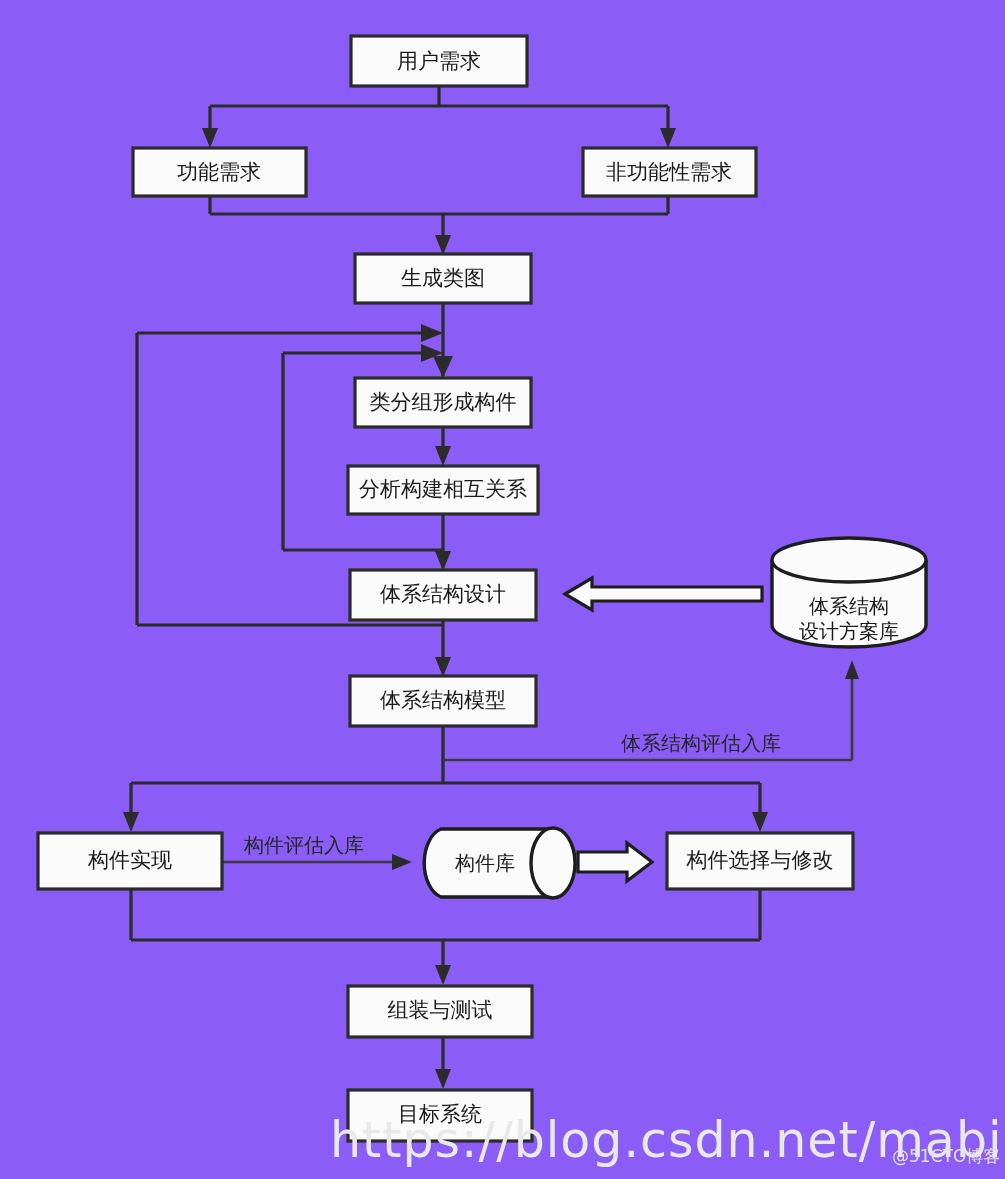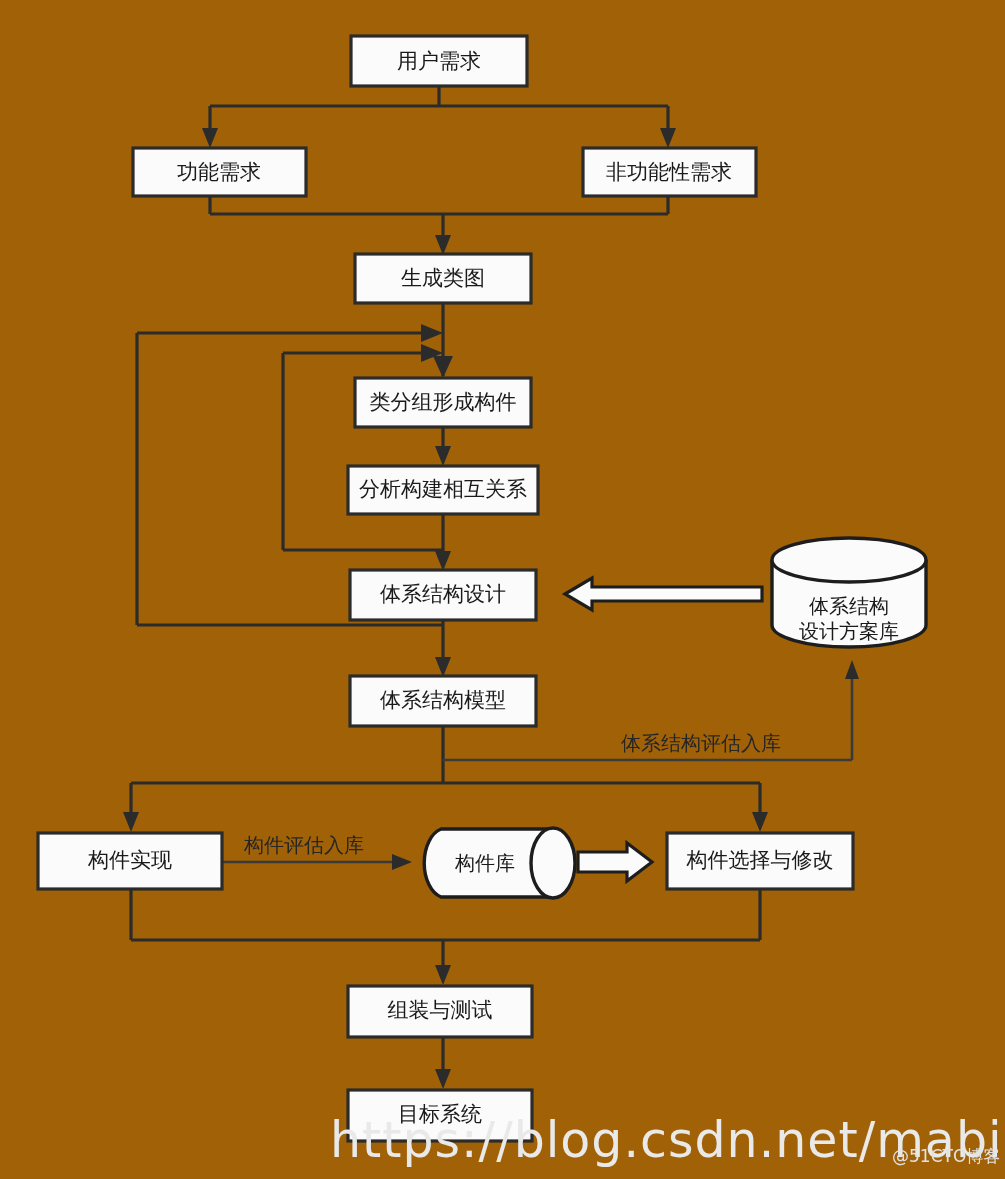--- a/index.html
+++ b/index.html
@@ -4,21 +4,21 @@
 <style>
   html, body {
     margin: 0;
     padding: 0;
     background: #f7f7f7;
   }
   #canvas {
     position: relative;
     width: 1005px;
     height: 1179px;
-    background: #a16207;
+    background: #8b5cf6;
     overflow: hidden;
     font-family: "DejaVu Sans", "Liberation Sans", sans-serif;
   }
   svg.flow {
     position: absolute;
     inset: 0;
     width: 1005px;
     height: 1179px;
     display: block;
   }

